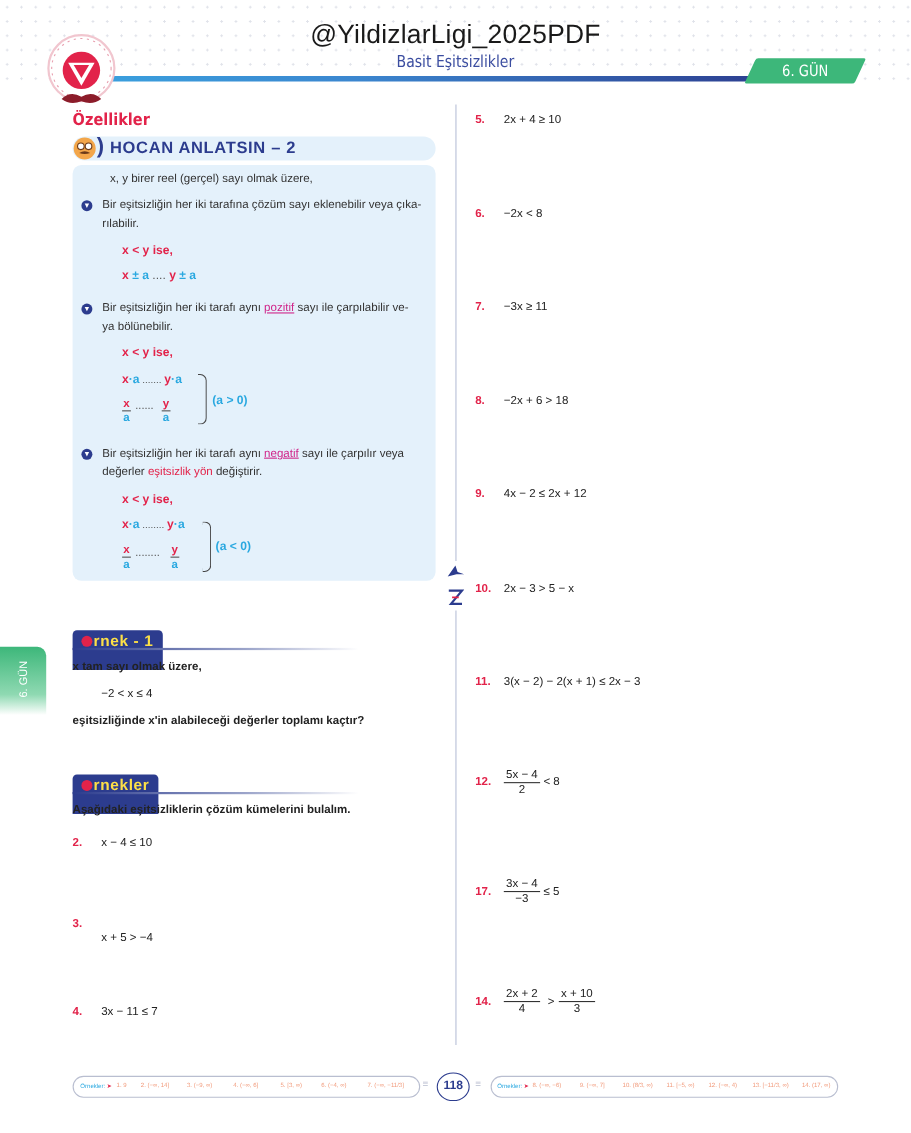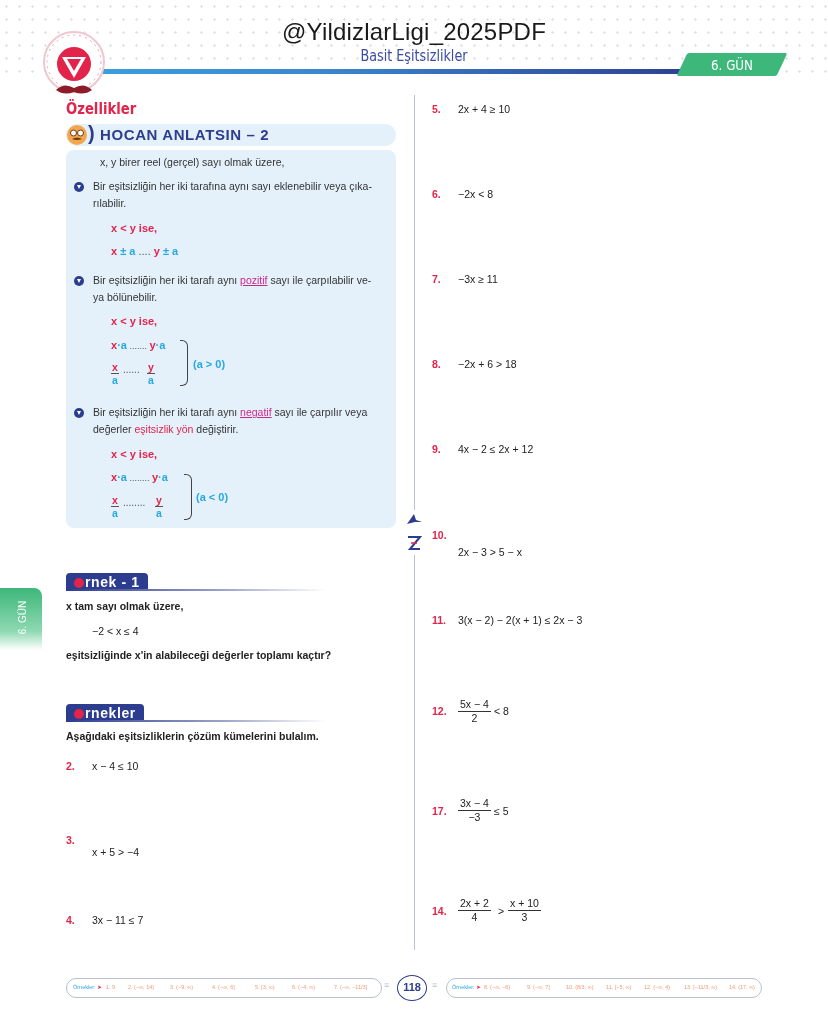--- a/index.html
+++ b/index.html
@@ -84,22 +84,22 @@
   .frac { position: absolute; text-align: center; font-size: 10.5px; font-weight: bold; line-height: 12px; }
   .frac .num { color: #e2234a; border-bottom: 1px solid #555; padding: 0 1px; }
   .frac .den { color: #29a8e0; }
   .dots-fill { position: absolute; font-size: 10px; color: #555; }
   .brace {
     position: absolute; width: 8px; border: 1px solid #444; border-left: none;
     border-radius: 0 6px 6px 0;
   }
 
   .ex-tag {
-    position: absolute; left: 66px; height: 18px; padding: 0 8px;
-    background: #2c3c8e; color: #ffffff; font-weight: bold; font-size: 14px;
+    position: absolute; left: 66px; height: 36px; padding: 0 8px;
+    background: #2c3c8e; color: #fde047; font-weight: bold; font-size: 14px;
     border-radius: 4px 4px 0 0; line-height: 18px; letter-spacing: 0.6px;
   }
   .ex-tag .o-icon {
     display: inline-block; width: 10px; height: 10px; border-radius: 50%; background: #e2234a;
     vertical-align: -1px; margin-right: 1px; position: relative;
   }
   .ex-line {
     position: absolute; left: 66px; width: 260px; height: 2px;
     background: linear-gradient(90deg, #2c3c8e 0%, #9aa3c9 60%, rgba(255,255,255,0) 100%);
   }
@@ -169,21 +169,21 @@
   <circle cx="14.5" cy="9" r="3" fill="#fff" stroke="#6b3a1a" stroke-width="1"></circle>
   <path d="M6 15 Q11 12 16 15 Q11 17 6 15 Z" fill="#6b3a1a"></path>
 </svg>
 <div class="hocan-paren">)</div>
 <div class="hocan-title">HOCAN ANLATSIN – 2</div>
 
 <div class="info-box"></div>
 <div class="txt" style="left:100px; top:154px;">x, y  birer reel (gerçel) sayı olmak üzere,</div>
 
 <div class="bullet" style="left:74px; top:182px;"></div>
-<div class="txt" style="left:93px; top:178px;">Bir eşitsizliğin her iki tarafına aynı sayı eklenebilir veya çıka-</div>
+<div class="txt" style="left:93px; top:178px;">Bir eşitsizliğin her iki tarafına çözüm sayı eklenebilir veya çıka-</div>
 <div class="txt" style="left:93px; top:195px;">rılabilir.</div>
 <div class="math red" style="left:111px; top:222px;">x &lt; y   ise,</div>
 <div class="math" style="left:111px; top:245px;">
   <span class="red">x</span>
   <span class="blue">± a</span><span style="color:#555;"> .... </span><span class="red">y</span>
   <span class="blue">± a</span>
 </div>
 
 <div class="bullet" style="left:74px; top:276px;"></div>
 <div class="txt" style="left:93px; top:272px;">
@@ -271,21 +271,21 @@
 <div class="q-num" style="left:432px; top:273px;">7.</div>
 <div class="q-expr" style="left:458px; top:273px;">−3x ≥ 11</div>
 
 <div class="q-num" style="left:432px; top:358px;">8.</div>
 <div class="q-expr" style="left:458px; top:358px;">−2x + 6 &gt; 18</div>
 
 <div class="q-num" style="left:432px; top:443px;">9.</div>
 <div class="q-expr" style="left:458px; top:443px;">4x − 2 ≤ 2x + 12</div>
 
 <div class="q-num" style="left:432px; top:529px;">10.</div>
-<div class="q-expr" style="left:458px; top:529px;margin-top:17px;">2x − 3 &gt; 5 − x</div>
+<div class="q-expr" style="left:458px; top:529px;">2x − 3 &gt; 5 − x</div>
 
 <div class="q-num" style="left:432px; top:614px;">11.</div>
 <div class="q-expr" style="left:458px; top:614px;">3(x − 2) − 2(x + 1) ≤ 2x − 3</div>
 
 <div class="q-num" style="left:432px; top:705px;">12.</div>
 <div class="qfrac" style="left:458px; top:698px;">
   <div class="num">5x − 4</div>
     <div>2</div>
 </div>
 <div class="q-expr" style="left:494px; top:705px;">&lt; 8</div>

